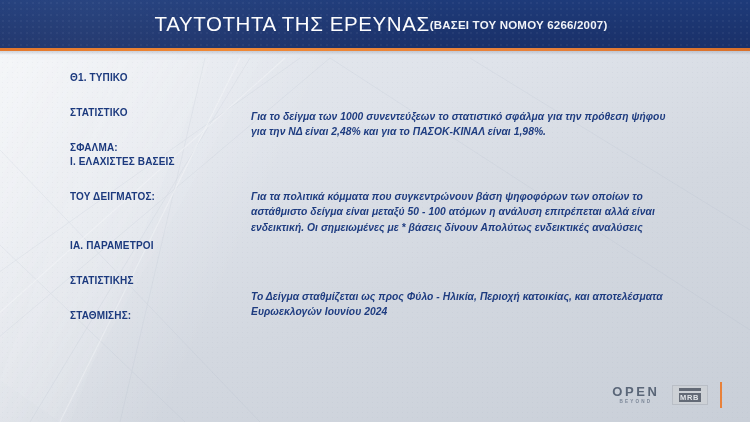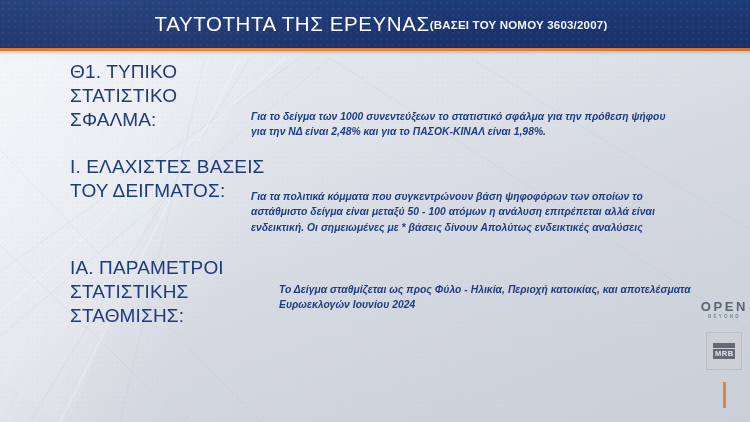--- a/index.html
+++ b/index.html
@@ -87,56 +87,55 @@
   
   .content {
     position:absolute;
     top:55px; left:0;
     width:750px; height:367px;
   }
 
   .label {
     position:absolute;
     color:#1c3a7e;
-    font-weight:400;
-    font-size:19px;
-    line-height:24px;
+    font-weight:700;
+    font-size:10px;
+    line-height:35px;
     letter-spacing:0.15px;
     white-space:pre-line;
   }
 
   .para {
     position:absolute;
     color:#1e3c80;
     font-weight:700;
     font-size:10.3px;
     line-height:15.3px;
     letter-spacing:0.05px;
     width:430px;
     font-style:italic;
   }
 
   
   #label-1 { left:70px;  top:5px;  }
-  #label-2 { left:70px;  top:100px; }
-  #label-3 { left:70px;  top:173px;margin-top:28px; }
+  #label-2 { left:70px;  top:89px; }
+  #label-3 { left:70px;  top:173px; }
 
   
   #para-1 { left:251px; top:54px;  }
   #para-2 { left:251px; top:134px; }
-  #para-3 { left:251px; top:227px;margin-left:28px; }
+  #para-3 { left:251px; top:234px; }
 
   
   .footer {
     position:absolute;
-    right:2px; bottom:14px;
+    right:28px; bottom:14px;
     display:flex;
     align-items:center;
     gap:12px;
-    flex-direction:column;
   }
   .logo-open {
     display:flex;
     flex-direction:column;
     align-items:center;
     line-height:1;
   }
   .logo-open-main {
     color:#5a6678;
     font-size:13px;
@@ -144,21 +143,21 @@
     letter-spacing:2.6px;
   }
   .logo-open-sub {
     color:#7c8798;
     font-size:4.6px;
     font-weight:700;
     letter-spacing:2.2px;
     margin-top:2.5px;
   }
   .logo-mrb {
-    width:36px; height:38px;
+    width:36px; height:20px;
     background:#cdd1d6;
     border:1px solid #b9bec6;
     display:flex;
     flex-direction:column;
     justify-content:center;
     align-items:center;
     gap:1.5px;
     padding:2px 6px;
   }
   .mrb-bar {
@@ -208,21 +207,21 @@
       <line x1="-20" y1="330" x2="285" y2="58"></line>
       <line x1="60" y1="422" x2="240" y2="58"></line>
     </g>
   </svg>
   <div class="bg-dots"></div>
 
   <div class="header">
     <div class="header-dots"></div>
     <div class="header-inner">
       <div class="header-title">ΤΑΥΤΟΤΗΤΑ  ΤΗΣ ΕΡΕΥΝΑΣ</div>
-      <div class="header-sub">(ΒΑΣΕΙ ΤΟΥ ΝΟΜΟΥ 3603/2007)</div>
+      <div class="header-sub">(ΒΑΣΕΙ ΤΟΥ ΝΟΜΟΥ 6266/2007)</div>
     </div>
   </div>
   <div class="header-rule"></div>
   <div class="header-rule-shadow"></div>
 
   <div class="content">
 
     <div class="label" id="label-1">Θ1. ΤΥΠΙΚΟ
 ΣΤΑΤΙΣΤΙΚΟ
 ΣΦΑΛΜΑ:</div>

